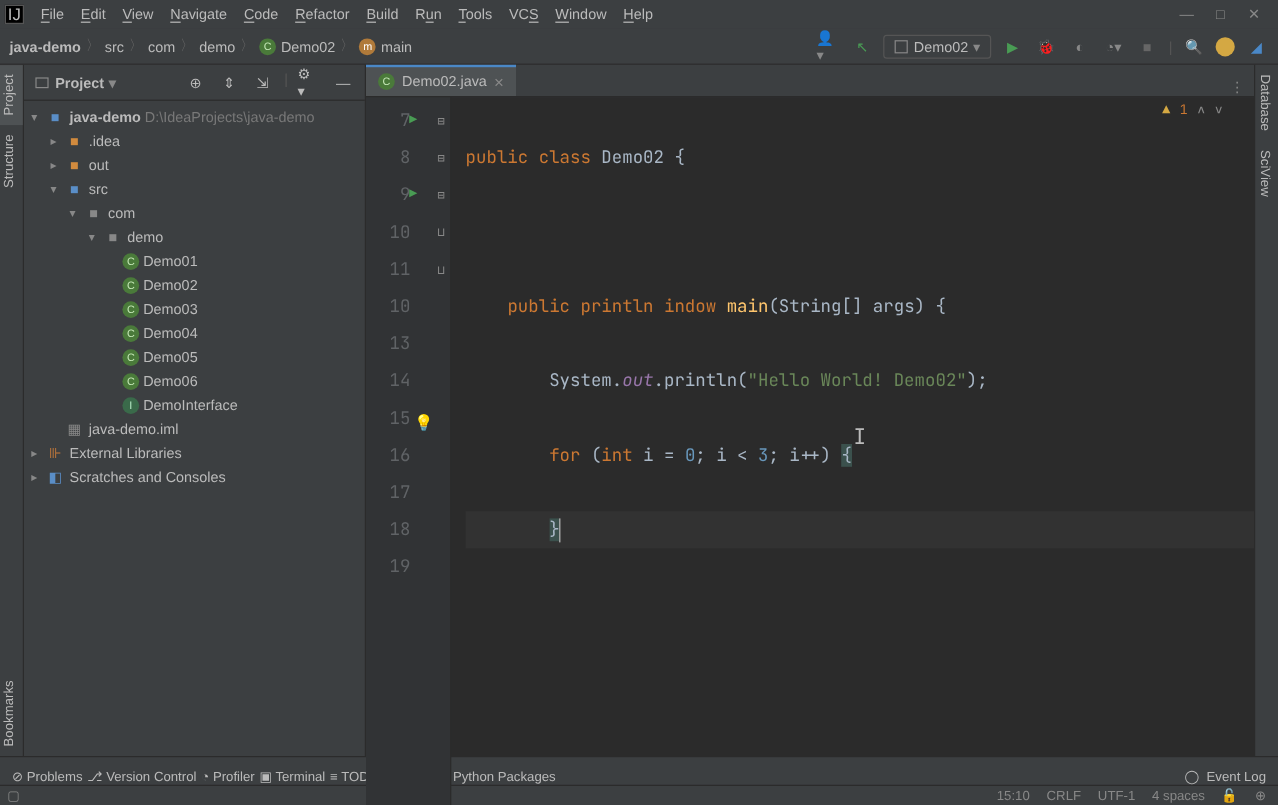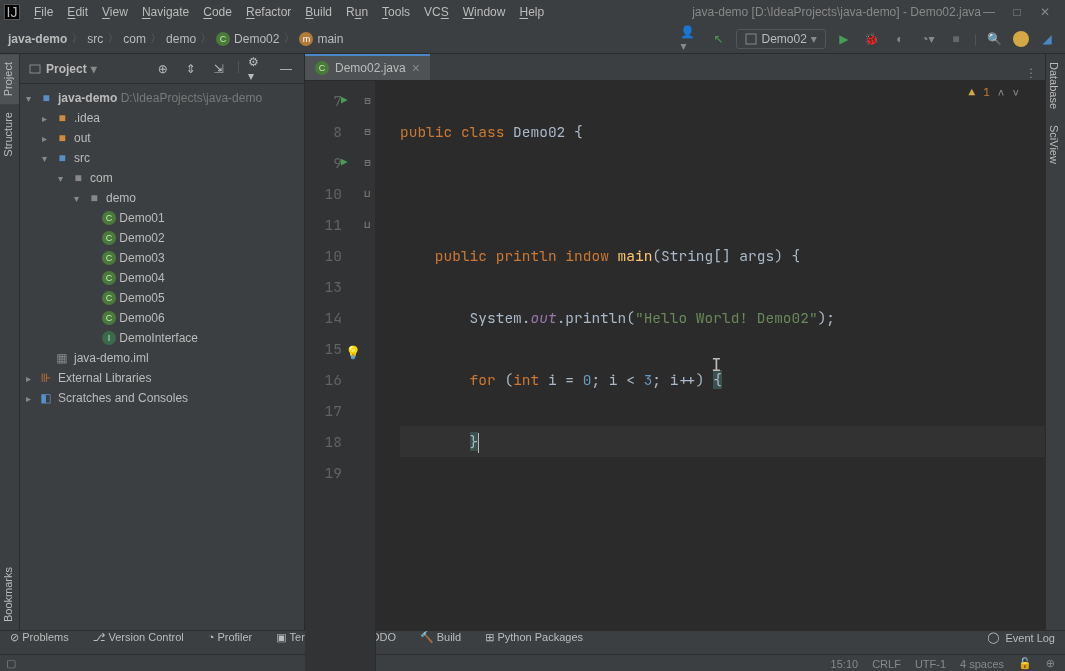--- a/index.html
+++ b/index.html
@@ -51,46 +51,45 @@
 .num { color: #6897bb; }
 .field { color: #9876aa; font-style: italic; }
 .cls { color: #a9b7c6; }
 .caret-line { background: #323232; display: block; }
 .caret { border-left: 1px solid #bbbbbb; display: inline-block; height: 20px; vertical-align: middle; }
 .ibeam-cursor { position: absolute; left: 335px; top: 268px; color: #bbb; font-size: 18px; }
 .paren-hl { background: #3b514d; }
 .warn-indicator { position: absolute; top: 4px; right: 26px; font-size: 11px; color: #cc7832; display: flex; align-items: center; gap: 8px; }
 .bulb { position: absolute; left: 40px; top: 256px; color: #f0c040; font-size: 13px; }
 .right-toolwindows { width: 20px; background: #3c3f41; border-left: 1px solid #2b2b2b; }
-.bottom-toolbar { height: 24px; background: #3c3f41; border-top: 1px solid #2b2b2b; display: flex; align-items: flex-start; padding: 0 10px; gap: 24px; font-size: 11px; }
+.bottom-toolbar { height: 24px; background: #3c3f41; border-top: 1px solid #2b2b2b; display: flex; align-items: flex-end; padding: 0 10px; gap: 4px; font-size: 11px; }
 .bottom-right { margin-left: auto; display: flex; align-items: center; gap: 6px; }
 .statusbar { height: 18px; background: #3c3f41; border-top: 1px solid #2b2b2b; display: flex; align-items: center; justify-content: flex-end; padding: 0 10px; gap: 14px; font-size: 11px; color: #888; }
 .u { text-decoration: underline; text-underline-offset: 2px; }
-.code-line { display: block; min-height: 31px; margin-left: 12px; }
+.code-line { display: block; min-height: 31px; }
 </style>
 </head>
 <body>
 
 <div class="titlebar">
   <div class="app-icon">IJ</div>
   <div class="menubar">
     <span class="menu-item"><span class="u">F</span>ile</span>
     <span class="menu-item"><span class="u">E</span>dit</span>
     <span class="menu-item"><span class="u">V</span>iew</span>
     <span class="menu-item"><span class="u">N</span>avigate</span>
     <span class="menu-item"><span class="u">C</span>ode</span>
     <span class="menu-item"><span class="u">R</span>efactor</span>
     <span class="menu-item"><span class="u">B</span>uild</span>
     <span class="menu-item">R<span class="u">u</span>n</span>
     <span class="menu-item"><span class="u">T</span>ools</span>
     <span class="menu-item">VC<span class="u">S</span></span>
     <span class="menu-item"><span class="u">W</span>indow</span>
     <span class="menu-item"><span class="u">H</span>elp</span>
   </div>
-  <span class="title-text">java-demo [D:\IdeaProjects\java-demo] - Demo02.java</span>
   <div class="win-controls">
     <span class="win-btn">—</span>
     <span class="win-btn">□</span>
     <span class="win-btn">✕</span>
   </div>
 </div>
 
 <div class="navbar">
   <div class="breadcrumb">
     <span class="bc-item" style="font-weight:bold">java-demo</span>

